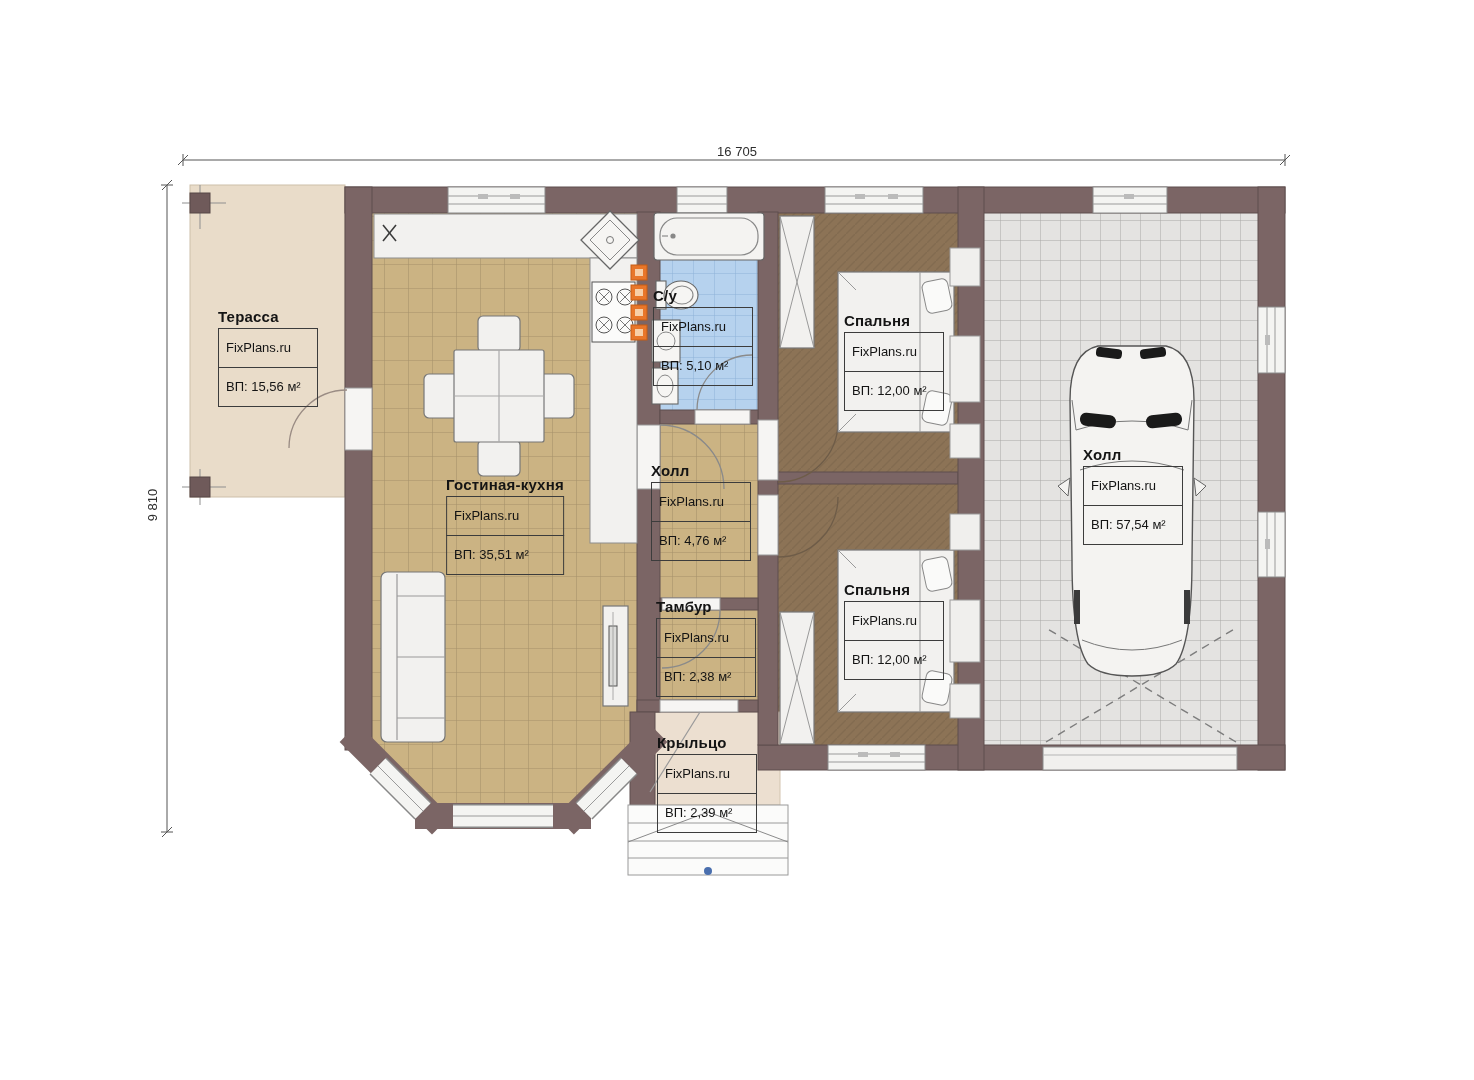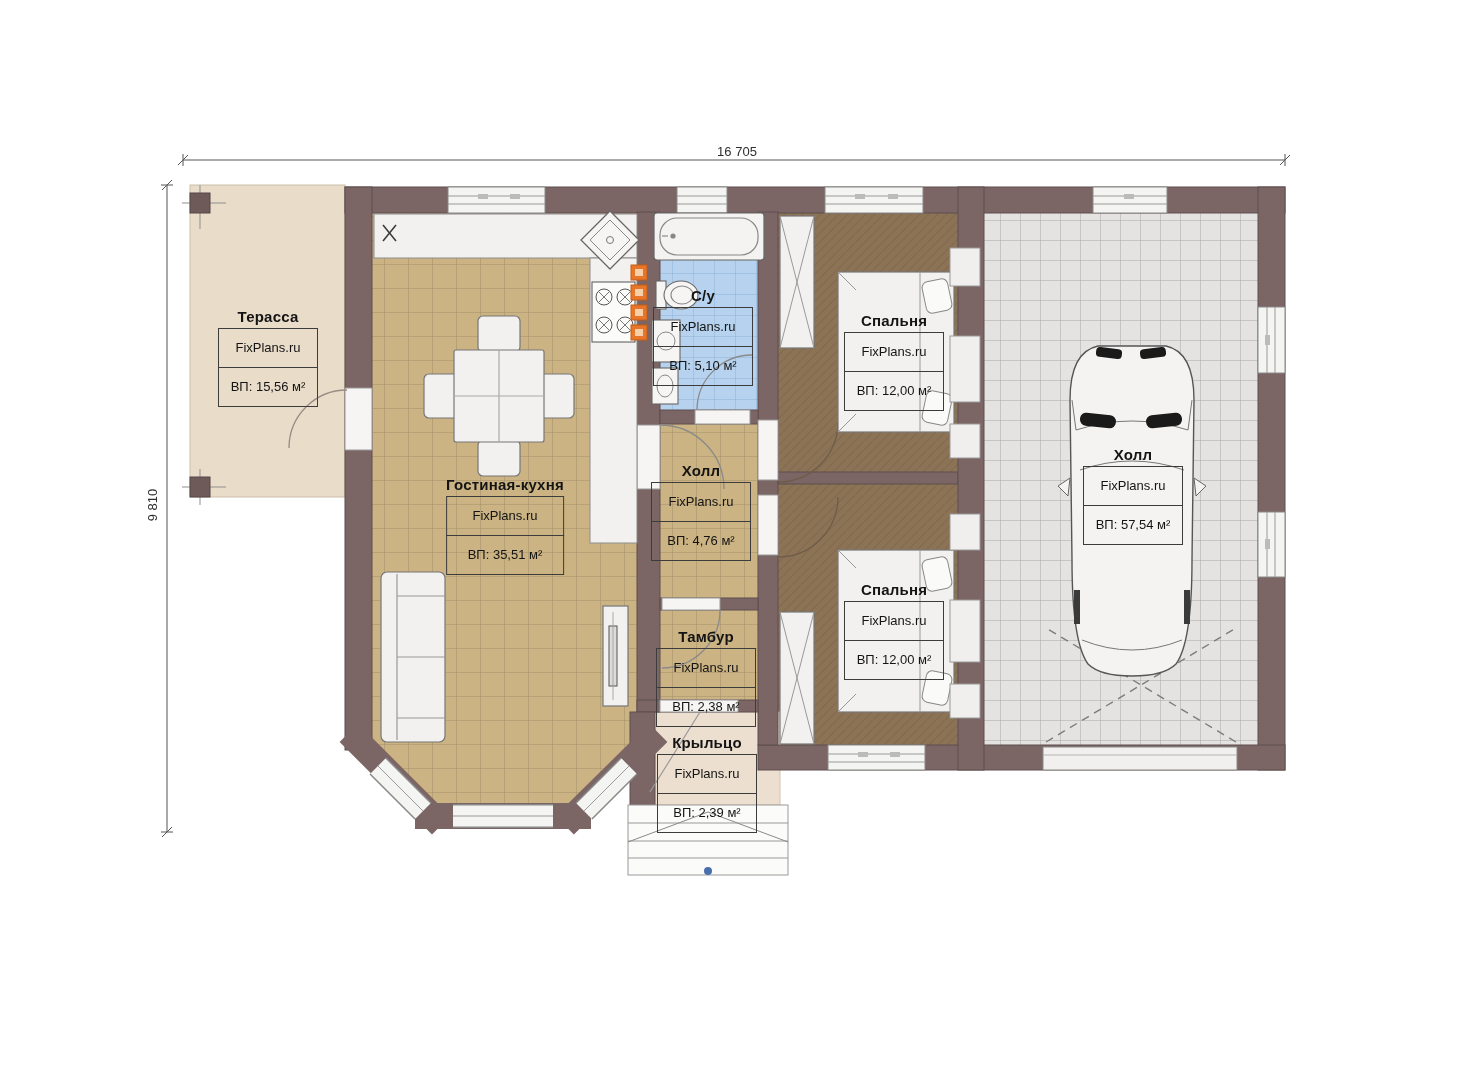--- a/index.html
+++ b/index.html
@@ -7,21 +7,20 @@
     position:relative;
     width:1474px;height:1080px;
     background:#ffffff;
     font-family:"Liberation Sans","DejaVu Sans",sans-serif;
     overflow:hidden;
   }
   .plan-svg{position:absolute;left:0;top:0;}
   .room-label{
     position:absolute;
     transform:translateX(-50%);
-    text-align:center;
     color:#141414;
     z-index:5;
   }
   .room-name{
     font-weight:bold;
     font-size:15px;
     letter-spacing:.2px;
     margin-bottom:3px;
     white-space:nowrap;
   }
@@ -393,21 +392,21 @@
     <div class="label-box">FixPlans.ru</div>
     <div class="label-box">ВП: 12,00 м²</div>
   </div>
 
   <div class="room-label" style="left:894px; top:581px">
     <div class="room-name">Спальня</div>
     <div class="label-box">FixPlans.ru</div>
     <div class="label-box">ВП: 12,00 м²</div>
   </div>
 
-  <div class="room-label" style="left:706px; top:628px">
+  <div class="room-label" style="left:706px; top:598px">
     <div class="room-name">Тамбур</div>
     <div class="label-box">FixPlans.ru</div>
     <div class="label-box">ВП: 2,38 м²</div>
   </div>
 
   <div class="room-label" style="left:707px; top:734px">
     <div class="room-name">Крыльцо</div>
     <div class="label-box">FixPlans.ru</div>
     <div class="label-box">ВП: 2,39 м²</div>
   </div>

